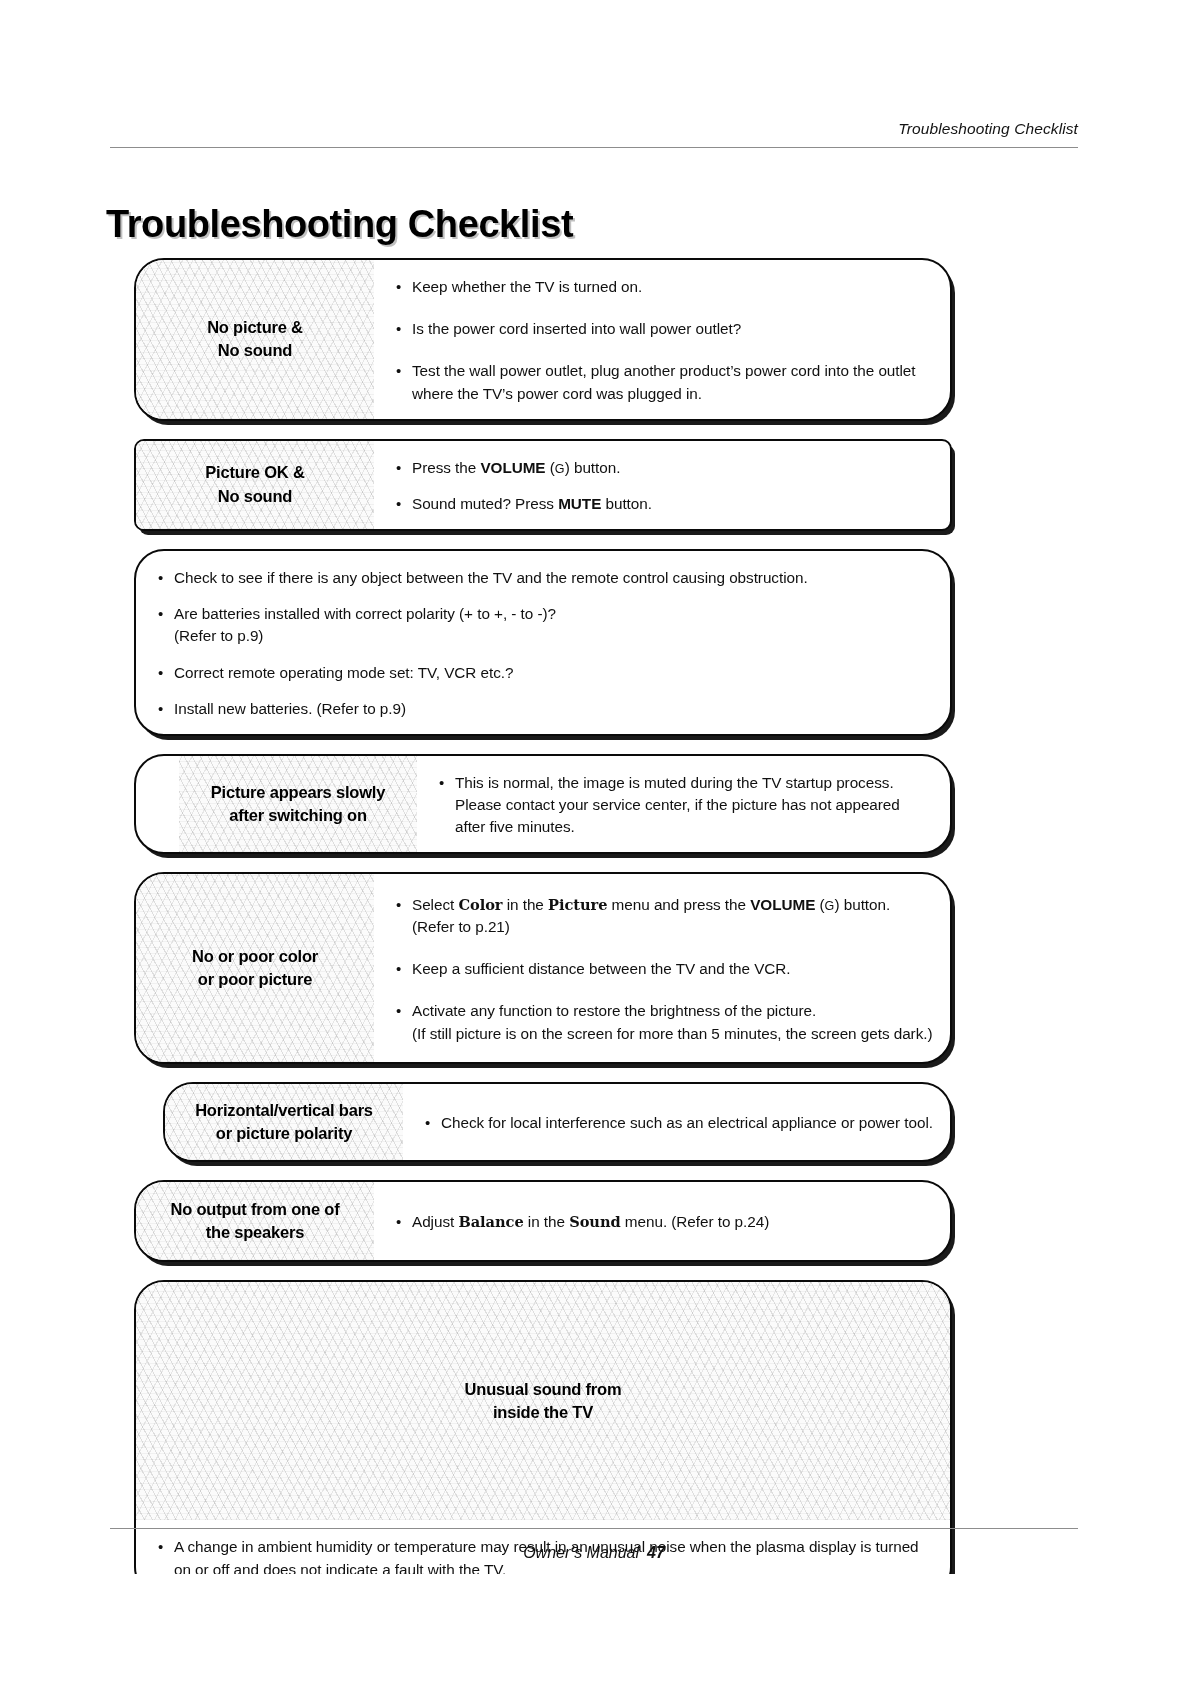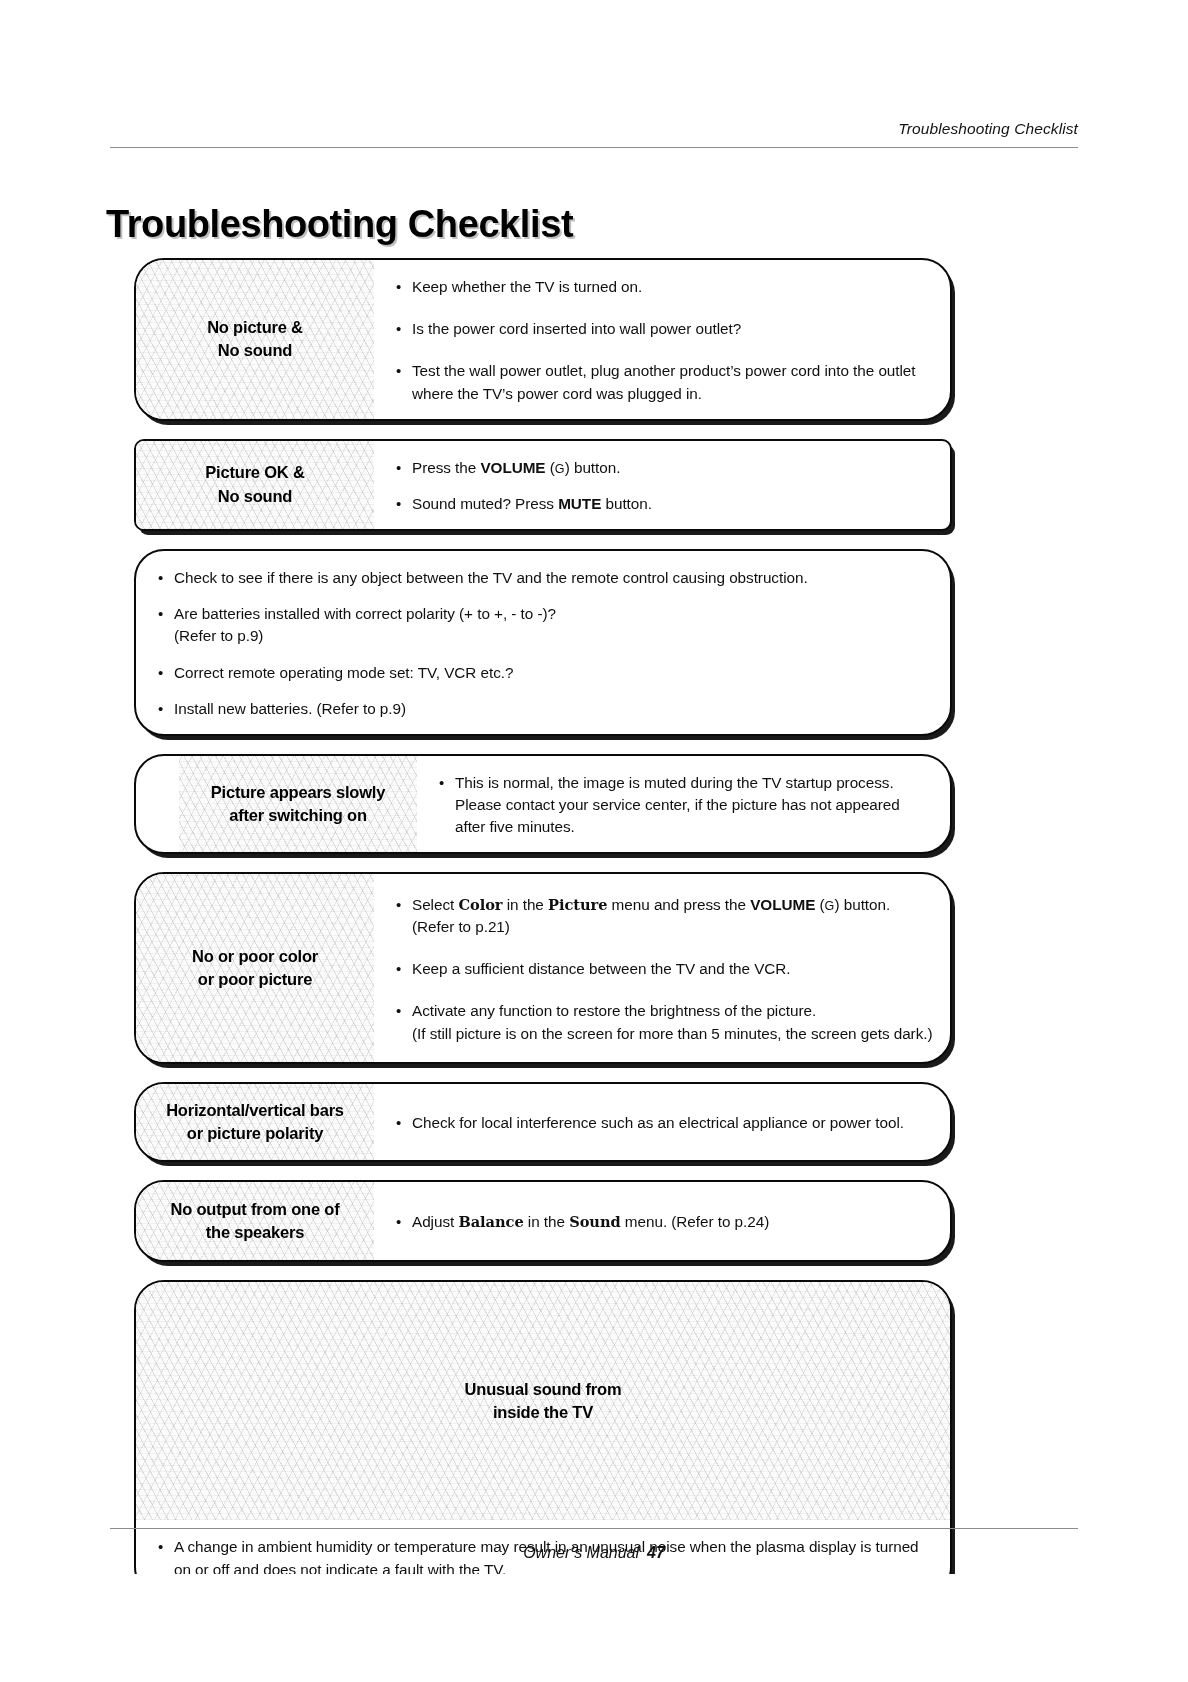--- a/index.html
+++ b/index.html
@@ -259,21 +259,21 @@
           <div class="bullet-row">
             <span class="bullet-dot">•</span>
             <span class="bullet-text"><span>Keep a sufficient distance between the TV and the VCR.</span></span>
           </div>
           <div class="bullet-row">
             <span class="bullet-dot">•</span>
             <span class="bullet-text"><span>Activate any function to restore the brightness of the picture.</span><br><span>(If still picture is on the screen for more than 5 minutes, the screen gets dark.)</span></span>
           </div>
         </div>
       </div>
-      <div class="tbox" style="min-height: 80px;">
+      <div class="tbox" style="min-height: 80px; margin-left: 29px;">
         <div class="tbox-label">
           <div>
             <span>Horizontal/vertical bars</span>
             <span>or picture polarity</span>
           </div>
         </div>
         <div class="tbox-body gap-md">
           <div class="bullet-row">
             <span class="bullet-dot">•</span>
             <span class="bullet-text"><span>Check for local interference such as an electrical appliance or power tool.</span></span>

